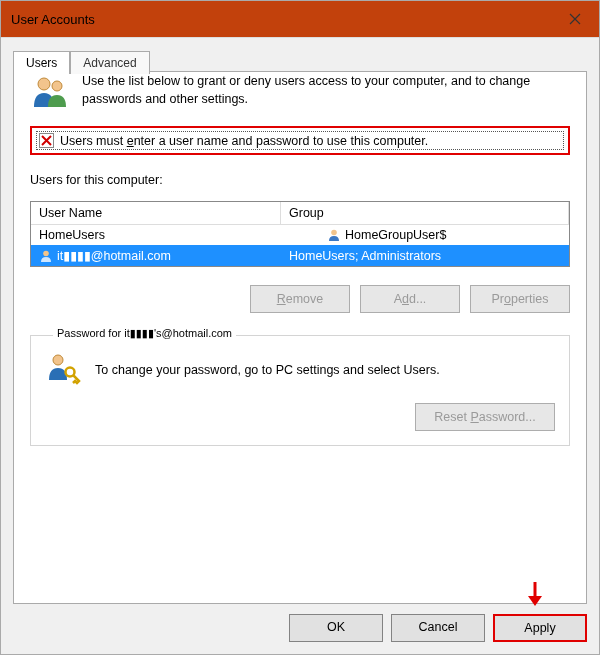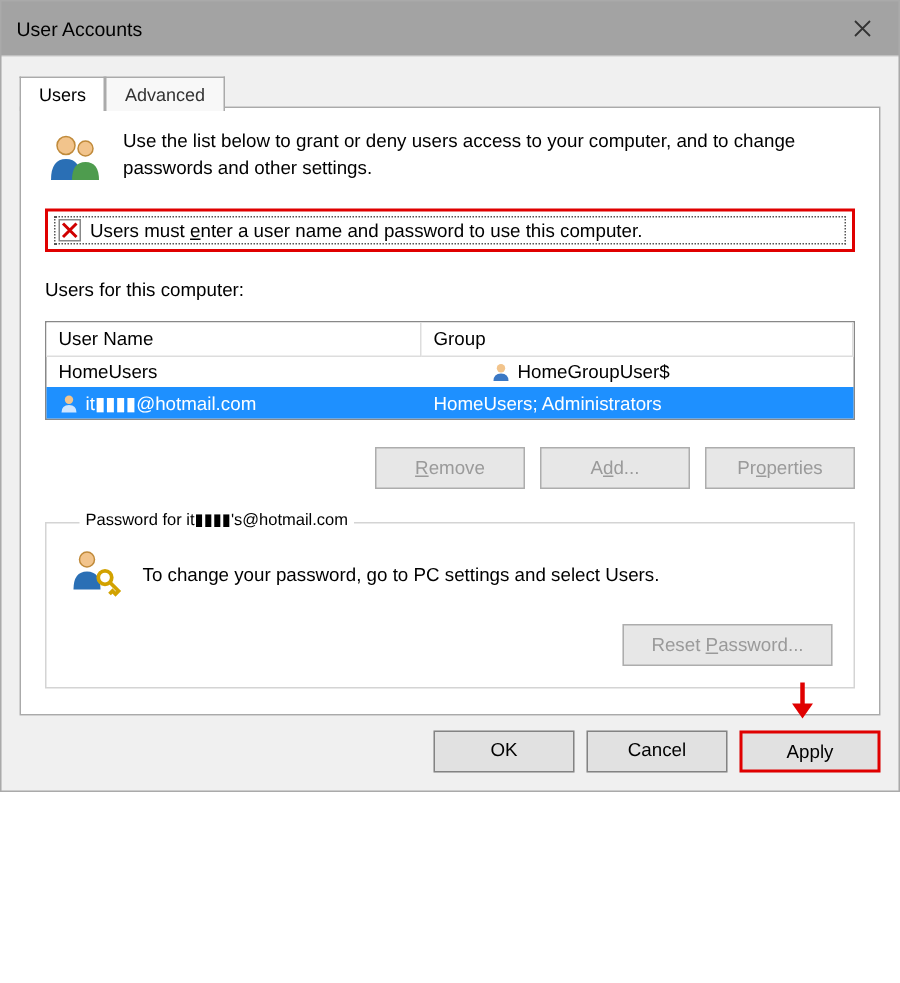--- a/index.html
+++ b/index.html
@@ -8,24 +8,24 @@
     font-family: "Segoe UI", Tahoma, sans-serif;
     font-size: 12px;
     background: #fff;
     width: 600px;
     height: 655px;
     overflow: hidden;
   }
   .window {
     border: 1px solid #aaa;
     width: 600px;
-    height: 528px;
+    height: 655px;
     display: flex;
     flex-direction: column;
-    background: #a3a3a3;
+    background: #c2410c;
   }
   .titlebar {
     display: flex;
     align-items: center;
     justify-content: space-between;
     padding: 6px 4px 6px 10px;
     border-bottom: 1px solid #ddd;
   }
   .titlebar-title { font-size: 13px; color: #000; }
   .close-btn {
@@ -60,21 +60,21 @@
     z-index: 2;
   }
   .tab.inactive {
     color: #333;
     background: #f8f8f8;
   }
   .tabpanel {
     border: 1px solid #aaa;
     background: #fff;
     flex: 1;
-    padding: 14px 16px 16px 16px;
+    padding: 1px 16px 16px 16px;
     display: flex;
     flex-direction: column;
     gap: 14px;
   }
   .intro {
     display: flex;
     gap: 12px;
     align-items: flex-start;
   }
   .intro-icon svg { width: 40px; height: 36px; }

